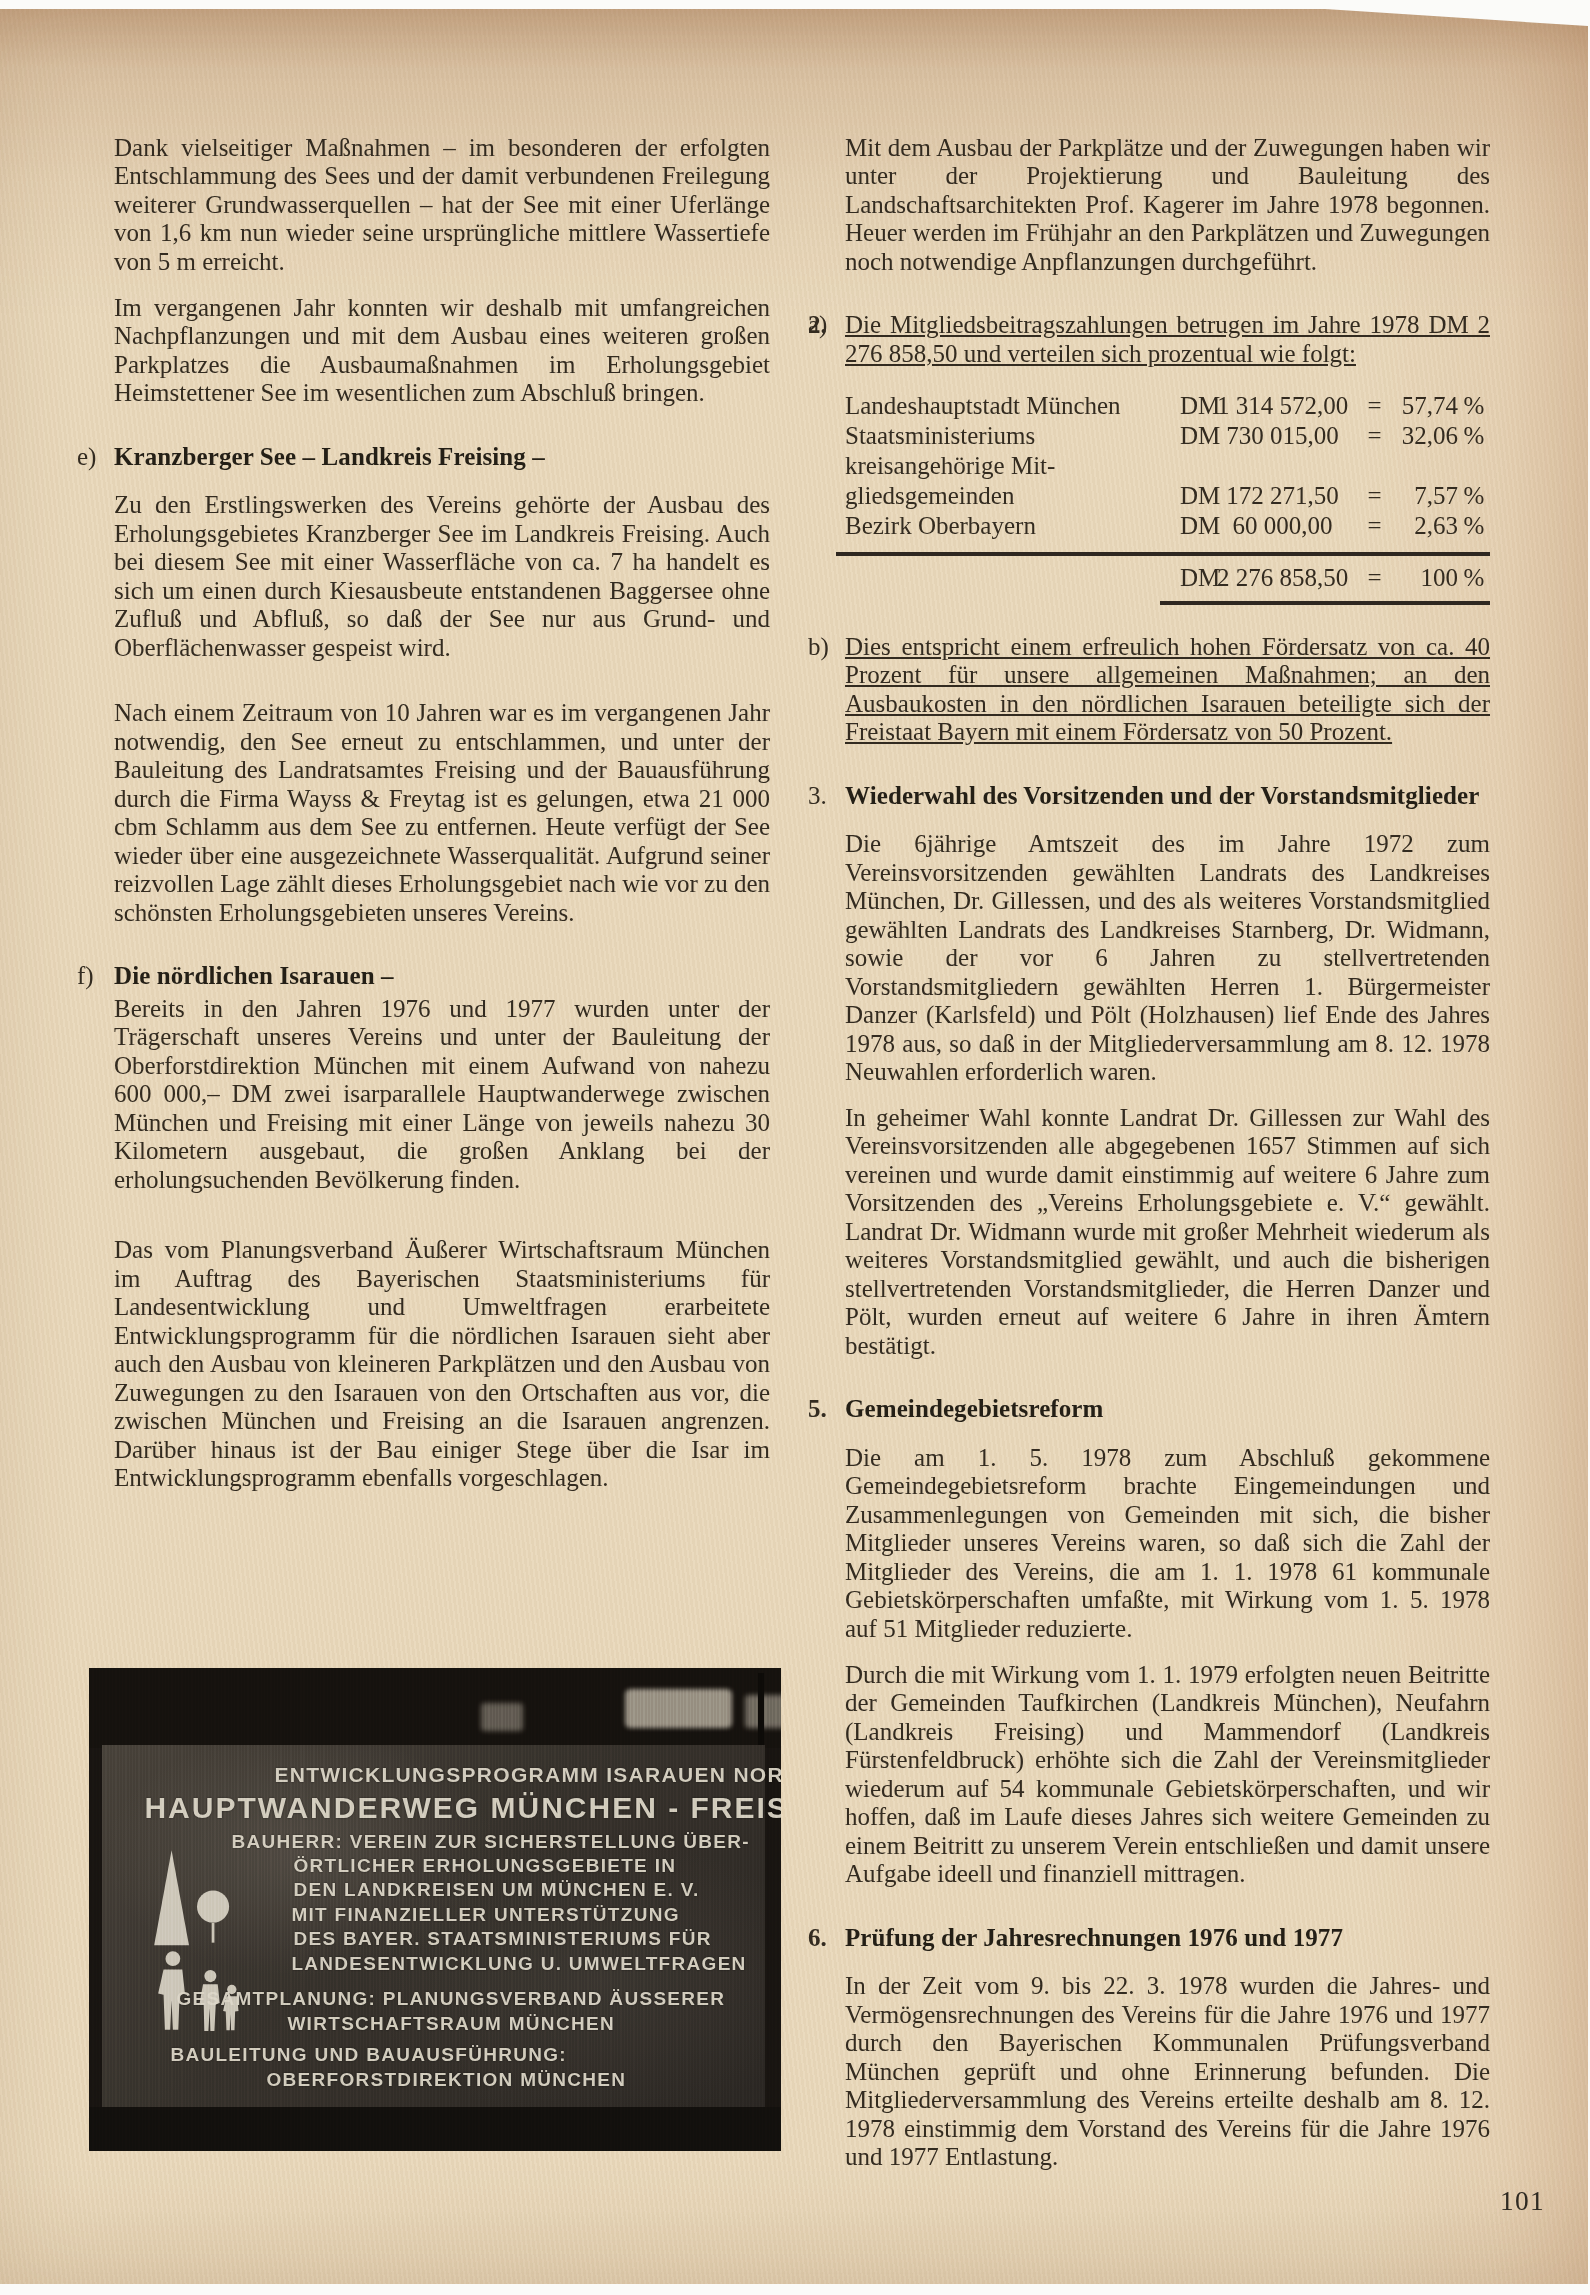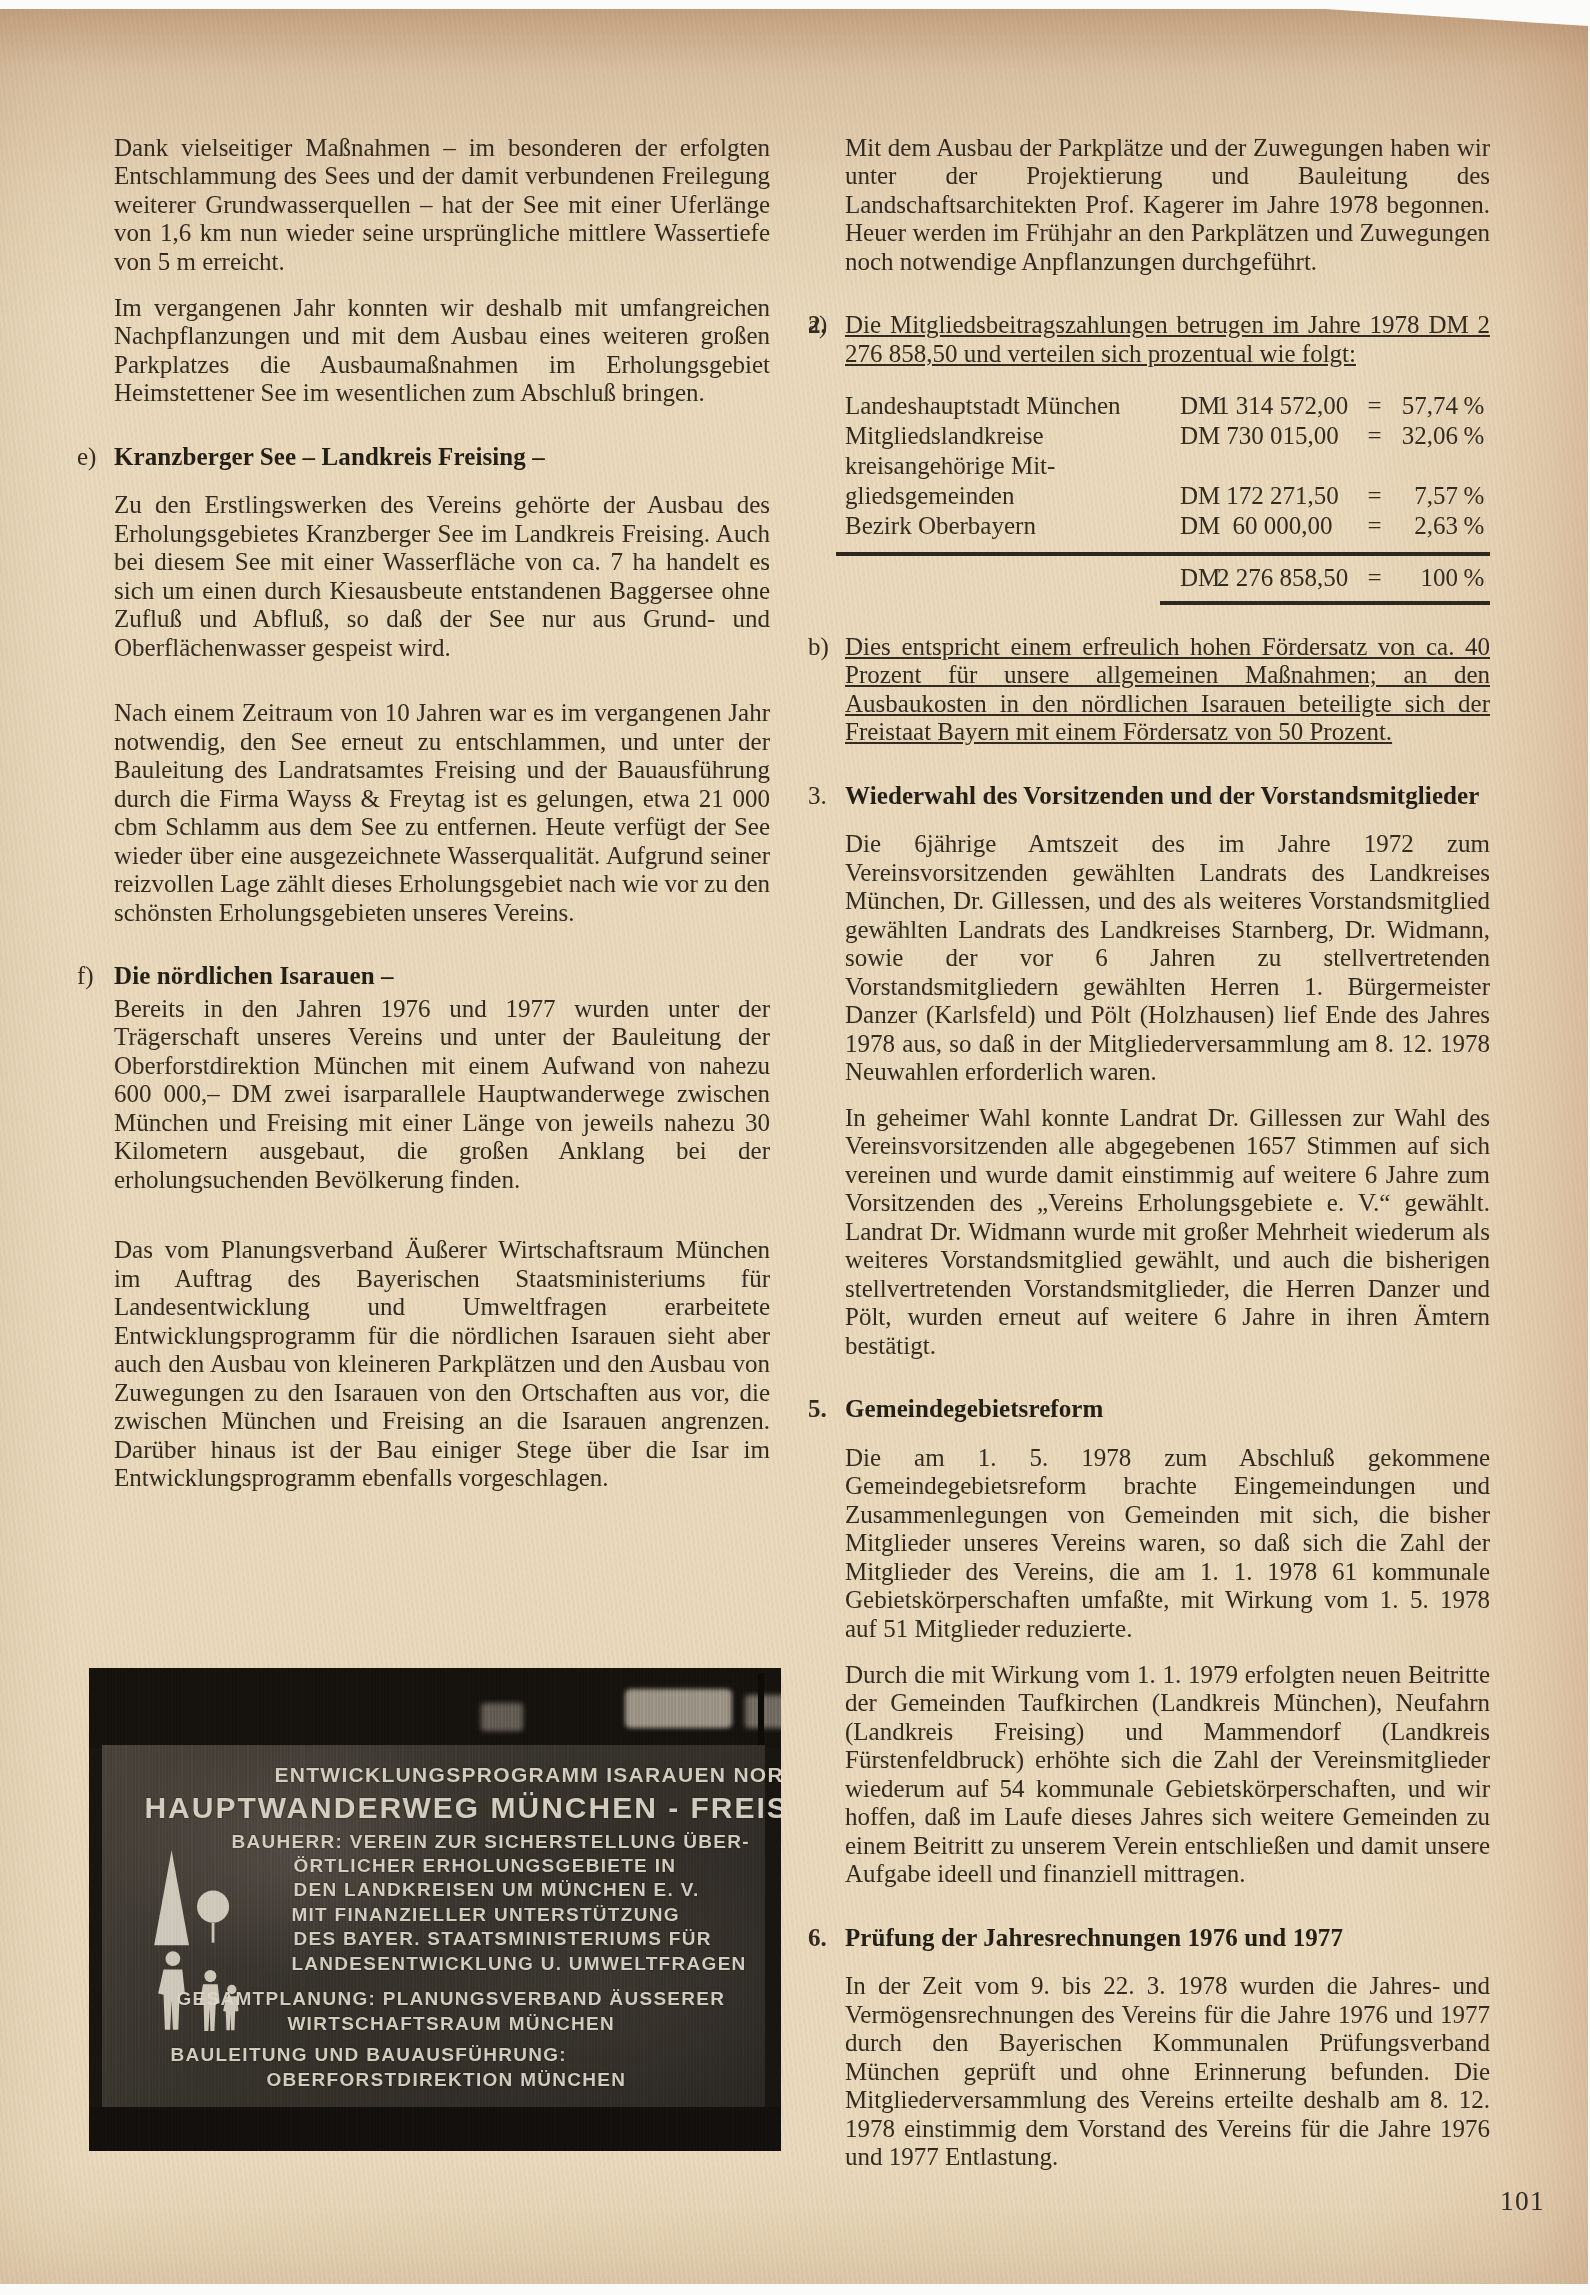--- a/index.html
+++ b/index.html
@@ -112,21 +112,21 @@
         <div class="fin-table">
           <div class="frow">
             <span class="lab">Landeshauptstadt München</span>
             <span class="cur">DM</span>
             <span class="amt">1 314 572,00</span>
             <span class="eq">=</span>
             <span class="pct">57,74</span>
             <span class="unit">%</span>
           </div>
           <div class="frow">
-            <span class="lab">Mitgliedslandkreise</span>
+            <span class="lab">Staatsministeriums</span>
             <span class="cur">DM</span>
             <span class="amt">730 015,00</span>
             <span class="eq">=</span>
             <span class="pct">32,06</span>
             <span class="unit">%</span>
           </div>
           <div class="frow">
             <span class="lab">kreisangehörige Mit-</span>
             <span class="cur"></span>
               <span class="amt"></span>

